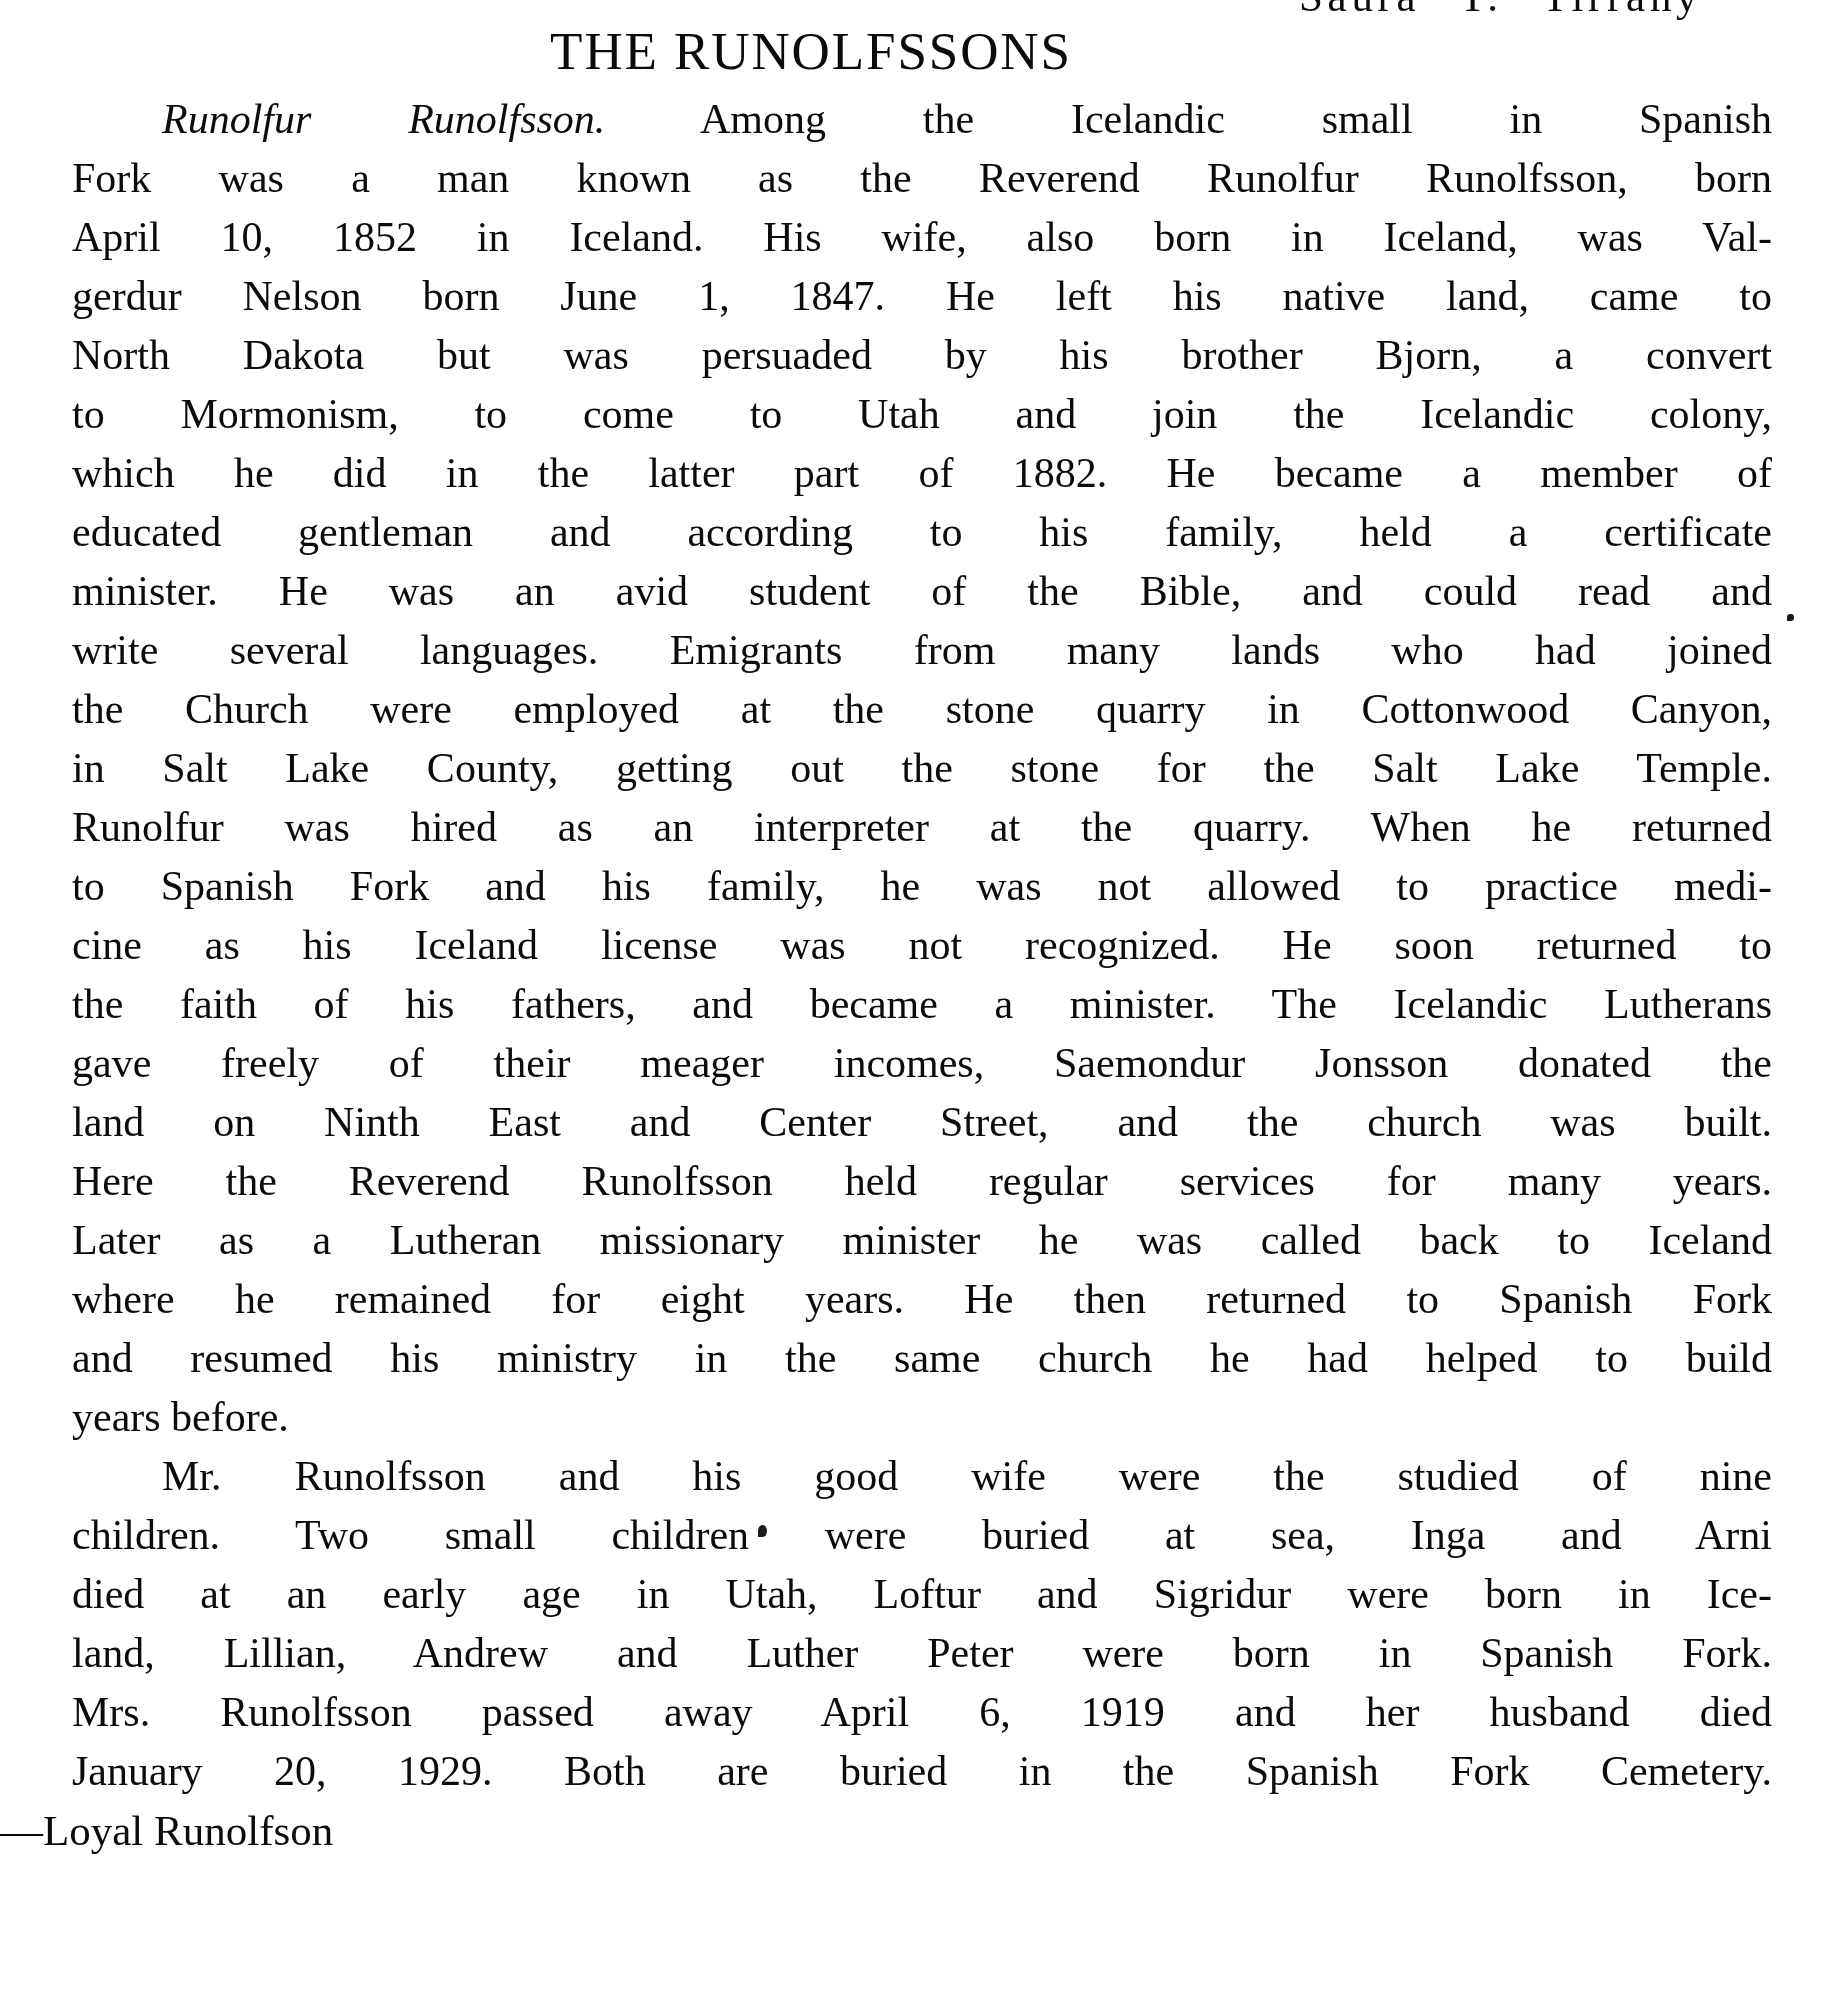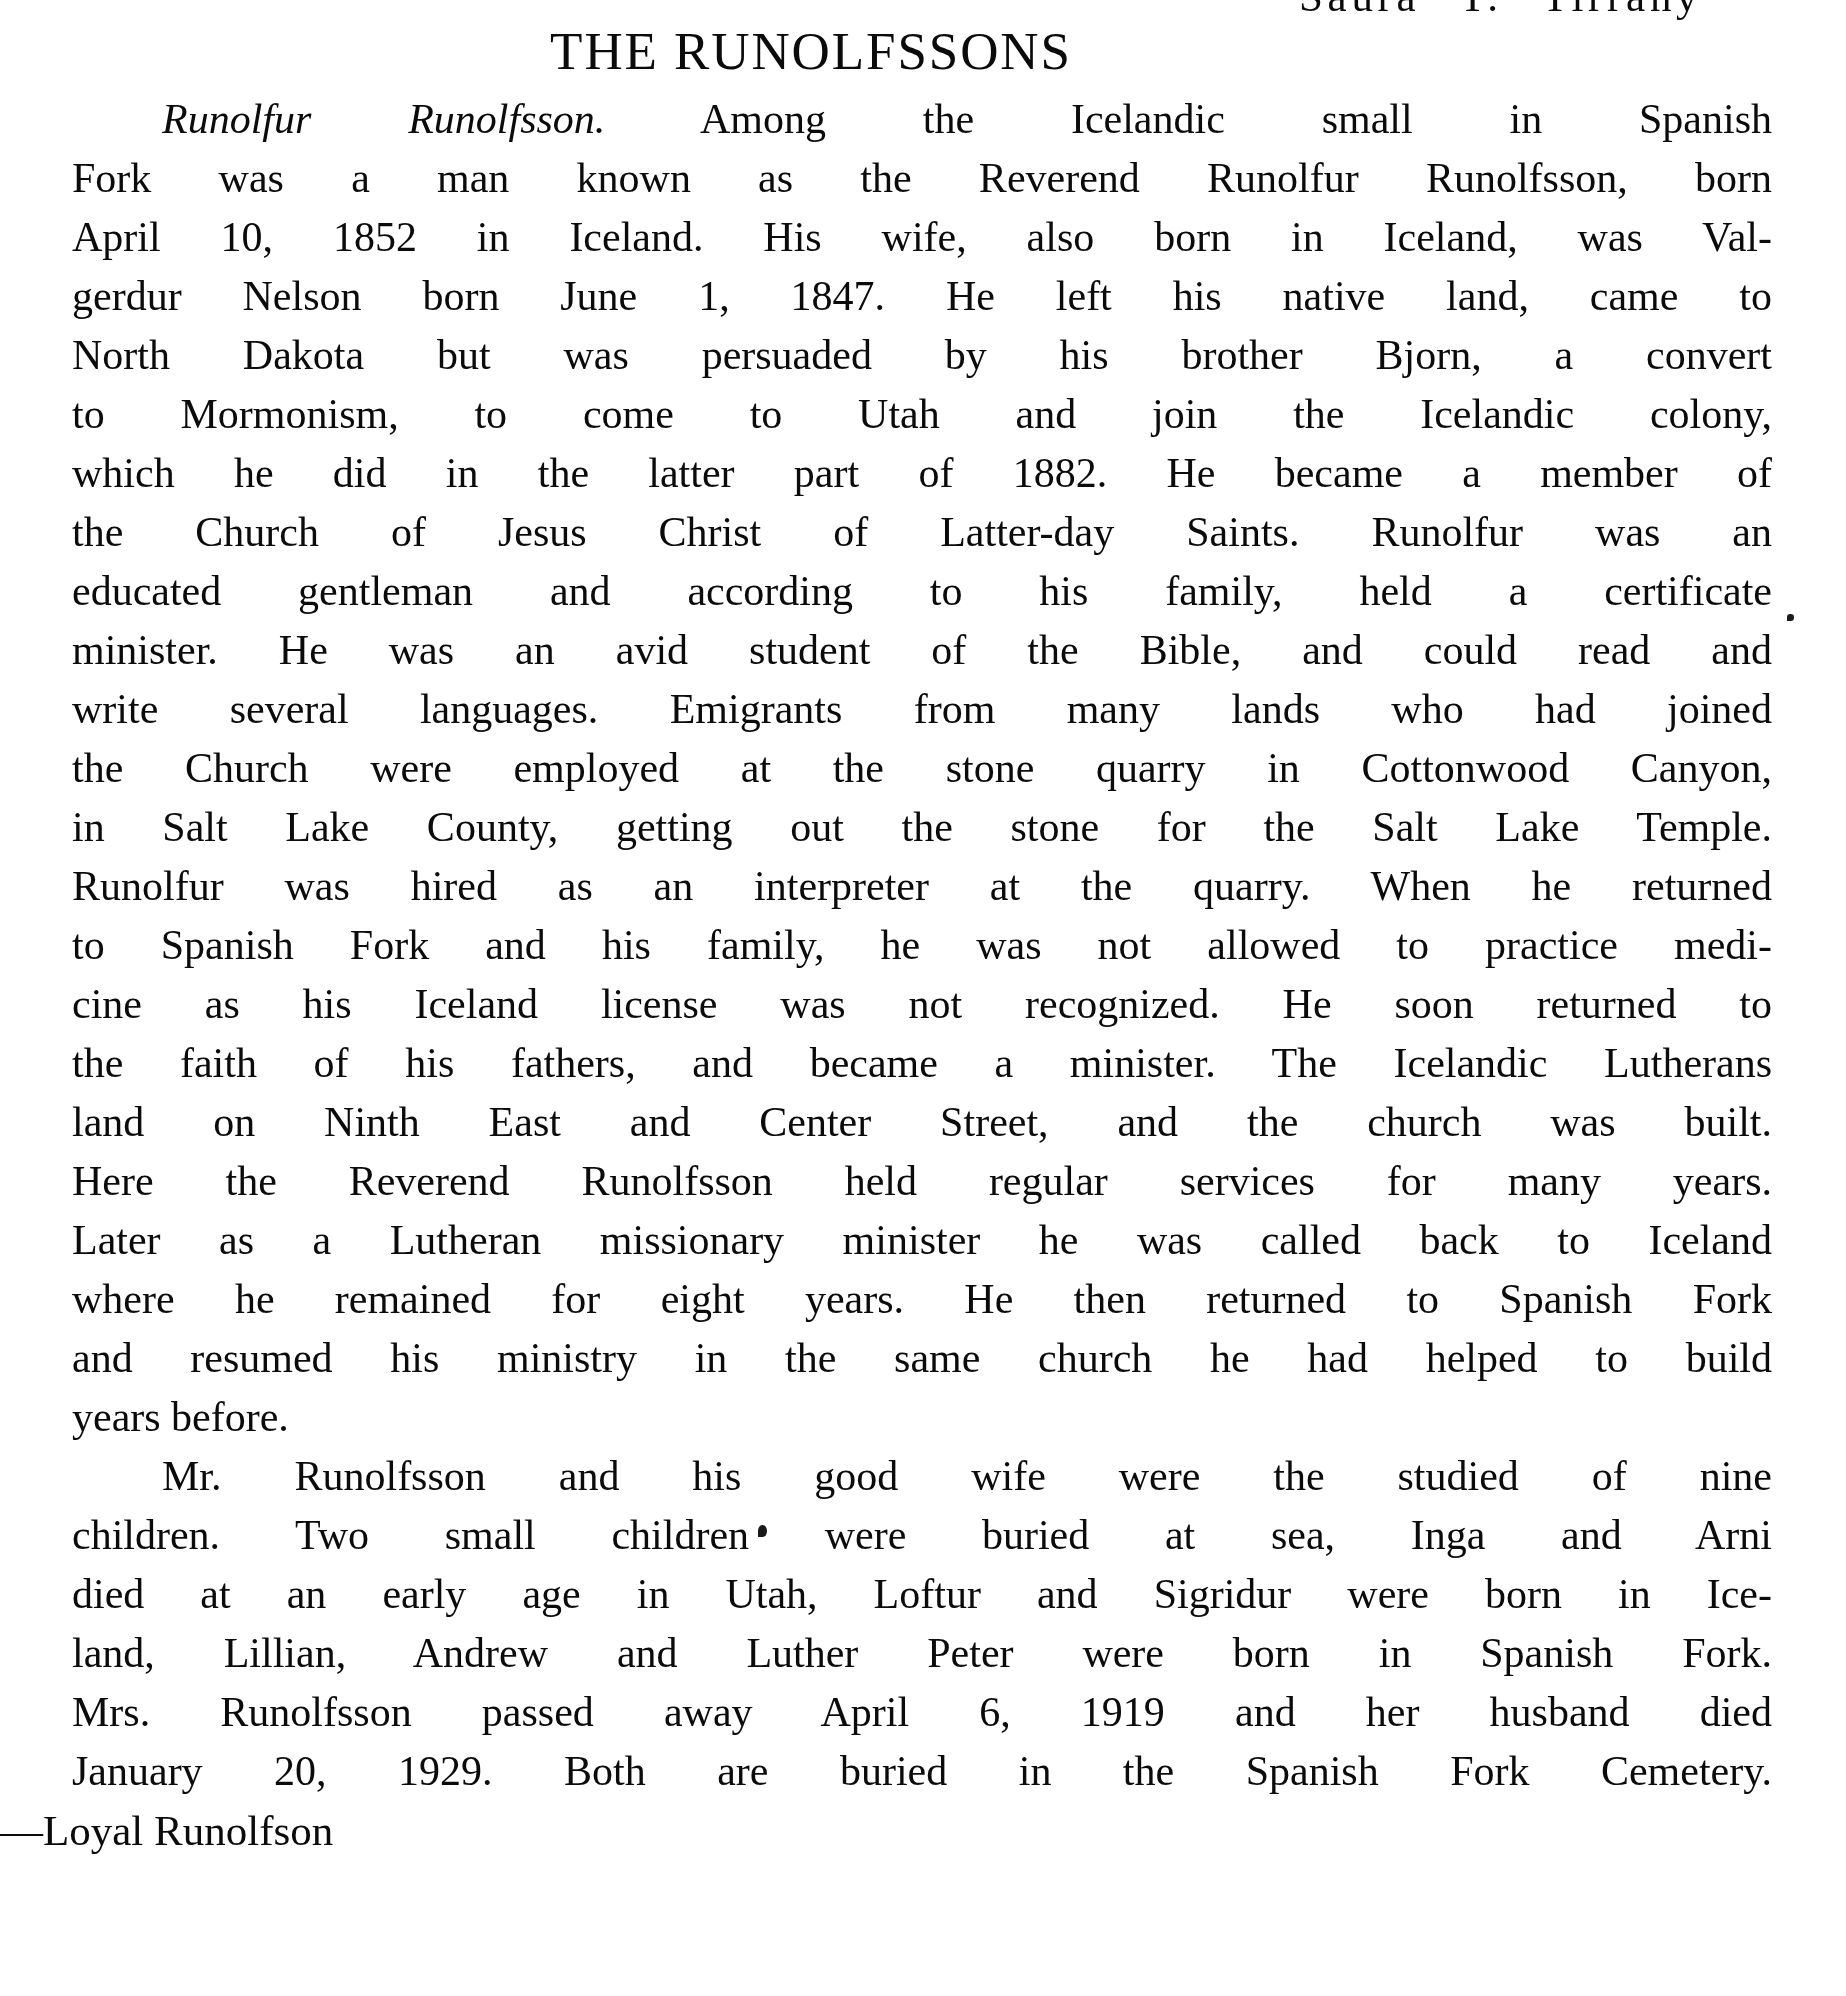--- a/index.html
+++ b/index.html
@@ -81,30 +81,30 @@
   <h1 class="title">THE RUNOLFSSONS</h1>
 
   <div class="column" id="article-body">
       <div class="line first"><i>Runolfur Runolfsson.</i> <span>Among the Icelandic small in Spanish</span></div>
       <div class="line">Fork was a man known as the Reverend Runolfur Runolfsson, born</div>
       <div class="line">April 10, 1852 in Iceland. His wife, also born in Iceland, was Val-</div>
       <div class="line">gerdur Nelson born June 1, 1847. He left his native land, came to</div>
       <div class="line">North Dakota but was persuaded by his brother Bjorn, a convert</div>
       <div class="line">to Mormonism, to come to Utah and join the Icelandic colony,</div>
       <div class="line">which he did in the latter part of 1882. He became a member of</div>
-      <div class="line">the Church of Jesus Christ of Latter-day Saints. Runolfur was an</div>
       <div class="line">educated gentleman and according to his family, held a certificate</div>
       <div class="line">minister. He was an avid student of the Bible, and could read and</div>
       <div class="line">write several languages. Emigrants from many lands who had joined</div>
       <div class="line">the Church were employed at the stone quarry in Cottonwood Canyon,</div>
       <div class="line">in Salt Lake County, getting out the stone for the Salt Lake Temple.</div>
       <div class="line">Runolfur was hired as an interpreter at the quarry. When he returned</div>
       <div class="line">to Spanish Fork and his family, he was not allowed to practice medi-</div>
       <div class="line">cine as his Iceland license was not recognized. He soon returned to</div>
       <div class="line">the faith of his fathers, and became a minister. The Icelandic Lutherans</div>
+      <div class="line">gave freely of their meager incomes, Saemondur Jonsson donated the</div>
       <div class="line">land on Ninth East and Center Street, and the church was built.</div>
       <div class="line">Here the Reverend Runolfsson held regular services for many years.</div>
       <div class="line">Later as a Lutheran missionary minister he was called back to Iceland</div>
       <div class="line">where he remained for eight years. He then returned to Spanish Fork</div>
       <div class="line">and resumed his ministry in the same church he had helped to build</div>
       <div class="line flush">years before.</div>
       <div class="line first">Mr. Runolfsson and his good wife were the studied of nine</div>
       <div class="line">children. Two small children were buried at sea, Inga and Arni</div>
       <div class="line">died at an early age in Utah, Loftur and Sigridur were born in Ice-</div>
       <div class="line">land, Lillian, Andrew and Luther Peter were born in Spanish Fork.</div>

